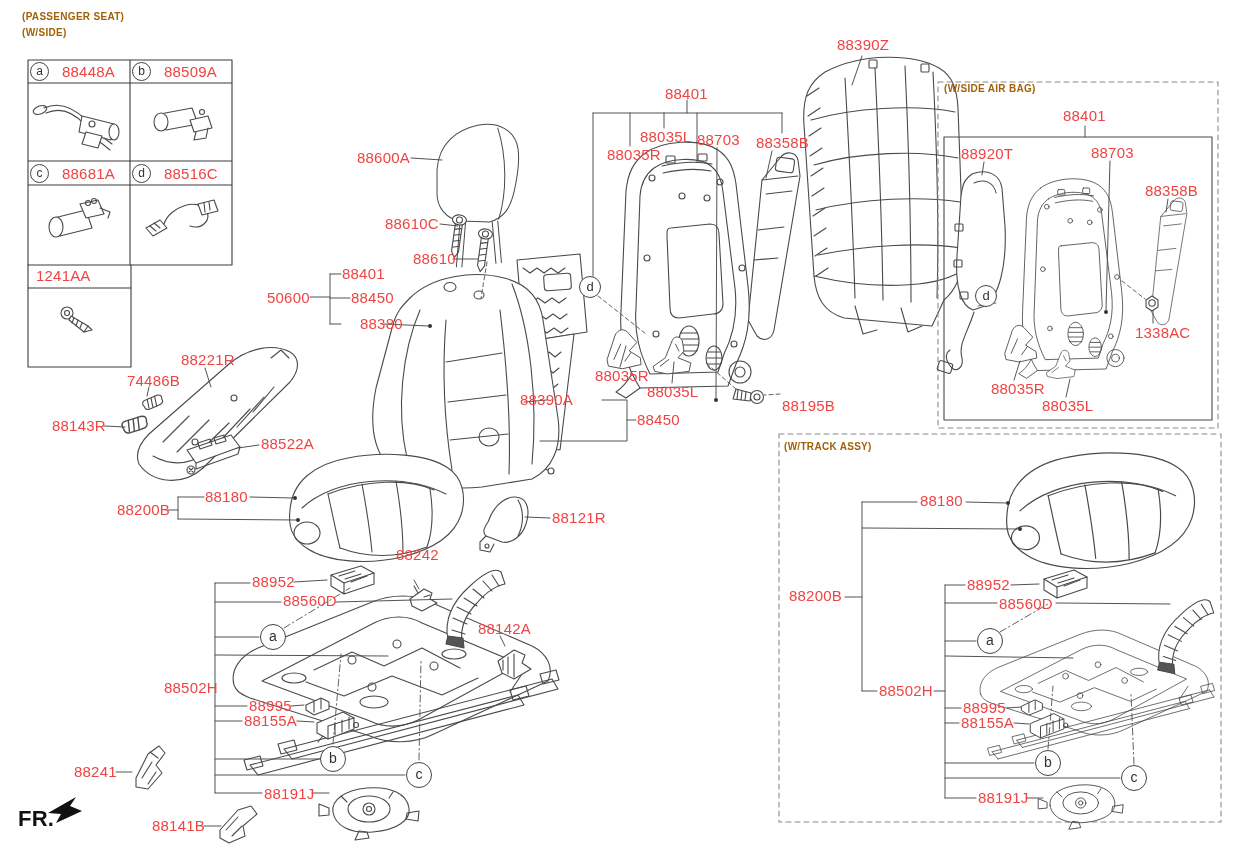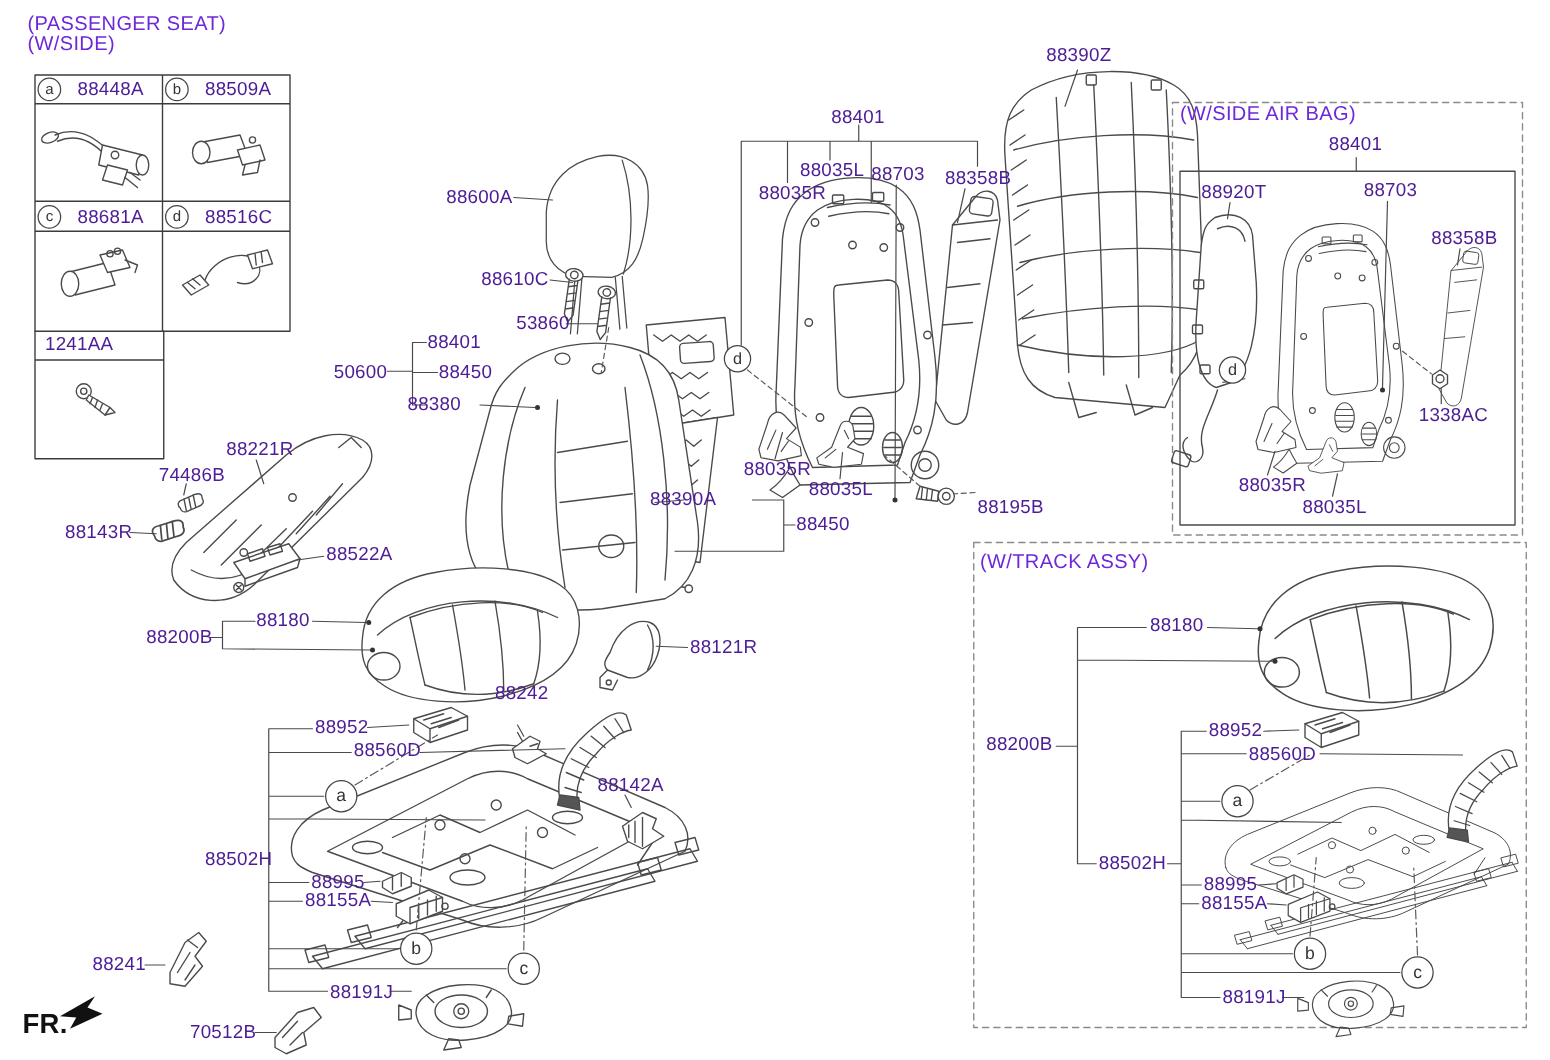--- a/index.html
+++ b/index.html
@@ -1,21 +1,21 @@
 <!DOCTYPE html>
 <html><head>
 <meta charset="utf-8">
 <style>
   html,body{margin:0;padding:0;background:#fff;}
   .stage{position:relative;width:1240px;height:848px;background:#fff;overflow:hidden;
          font-family:"Liberation Sans",sans-serif;}
   svg.art{position:absolute;left:0;top:0;}
-  .plbl{position:absolute;font:15px "Liberation Sans",sans-serif;color:#4c1d95;
+  .plbl{position:absolute;font:15px "Liberation Sans",sans-serif;color:#ef4444;
         white-space:nowrap;letter-spacing:.2px;line-height:1;}
-  .ttl{font-size:16px;letter-spacing:.3px;color:#6d28d9;}
+  .ttl{font-size:10px;letter-spacing:.3px;color:#a16207;font-weight:bold;}
   .fr{font:bold 22px "Liberation Sans",sans-serif;color:#111;}
   .co{position:absolute;box-sizing:border-box;width:26px;height:26px;background:#fff;
       border:1.4px solid #454545;border-radius:50%;text-align:center;
       font:14px/23px "Liberation Sans",sans-serif;color:#333;}
   .co.sm{width:22px;height:22px;line-height:19px;font-size:13px;}
   .co.xs{width:19px;height:19px;line-height:16px;font-size:12px;}
 </style>
 </head>
 <body>
 
@@ -422,25 +422,25 @@
 <span class="co xs" style="left:132px;top:62px">b</span>
 <span class="plbl" style="left:164px;top:64px">88509A</span>
 <span class="co xs" style="left:30px;top:164px">c</span>
 <span class="plbl" style="left:62px;top:166px">88681A</span>
 <span class="co xs" style="left:132px;top:164px">d</span>
 <span class="plbl" style="left:164px;top:166px">88516C</span>
 <span class="plbl" style="left:36px;top:268px">1241AA</span>
 
 <span class="plbl" style="left:357px;top:150px">88600A</span>
 <span class="plbl" style="left:385px;top:216px">88610C</span>
-<span class="plbl" style="left:413px;top:251px">53860</span>
+<span class="plbl" style="left:413px;top:251px">88610</span>
 <span class="plbl" style="left:267px;top:290px">50600</span>
 <span class="plbl" style="left:342px;top:266px">88401</span>
 <span class="plbl" style="left:351px;top:290px">88450</span>
-<span class="plbl" style="left:326px;top:316px">88380</span>
+<span class="plbl" style="left:360px;top:316px">88380</span>
 <span class="plbl" style="left:665px;top:86px">88401</span>
 <span class="plbl" style="left:640px;top:129px">88035L</span>
 <span class="plbl" style="left:697px;top:132px">88703</span>
 <span class="plbl" style="left:756px;top:135px">88358B</span>
 <span class="plbl" style="left:607px;top:147px">88035R</span>
 <span class="plbl" style="left:837px;top:37px">88390Z</span>
 <span class="plbl" style="left:595px;top:368px">88035R</span>
 <span class="plbl" style="left:647px;top:384px">88035L</span>
 <span class="plbl" style="left:782px;top:398px">88195B</span>
 <span class="plbl" style="left:520px;top:392px">88390A</span>
@@ -454,21 +454,21 @@
 <span class="plbl" style="left:552px;top:510px">88121R</span>
 <span class="plbl" style="left:252px;top:574px">88952</span>
 <span class="plbl" style="left:283px;top:593px">88560D</span>
 <span class="plbl" style="left:396px;top:547px">88242</span>
 <span class="plbl" style="left:478px;top:621px">88142A</span>
 <span class="plbl" style="left:164px;top:680px">88502H</span>
 <span class="plbl" style="left:249px;top:698px">88995</span>
 <span class="plbl" style="left:244px;top:713px">88155A</span>
 <span class="plbl" style="left:74px;top:764px">88241</span>
 <span class="plbl" style="left:264px;top:786px">88191J</span>
-<span class="plbl" style="left:152px;top:818px">70512B</span>
+<span class="plbl" style="left:152px;top:818px">88141B</span>
 <span class="plbl fr" style="left:18px;top:806px">FR.</span>
 
 <span class="co" style="left:260px;top:624px">a</span>
 <span class="co" style="left:320px;top:746px">b</span>
 <span class="co" style="left:406px;top:762px">c</span>
 <span class="co sm" style="left:579px;top:276px">d</span>
 
 <span class="plbl ttl" style="left:944px;top:84px">(W/SIDE AIR BAG)</span>
 <span class="plbl" style="left:1063px;top:108px">88401</span>
 <span class="plbl" style="left:961px;top:146px">88920T</span>

